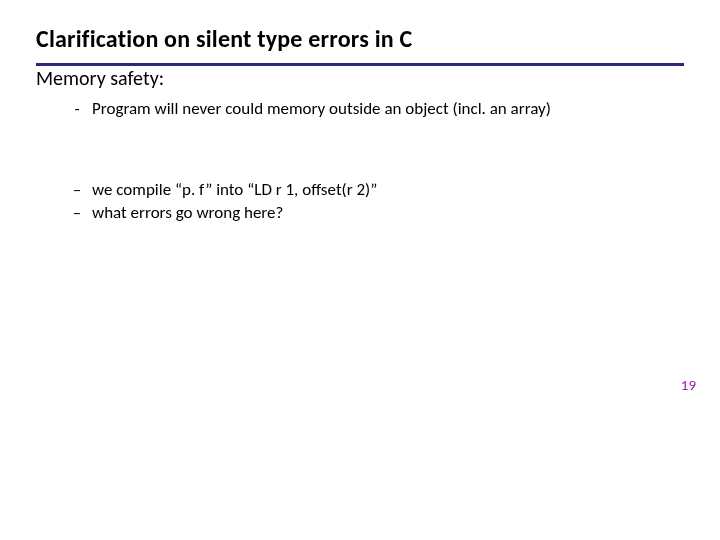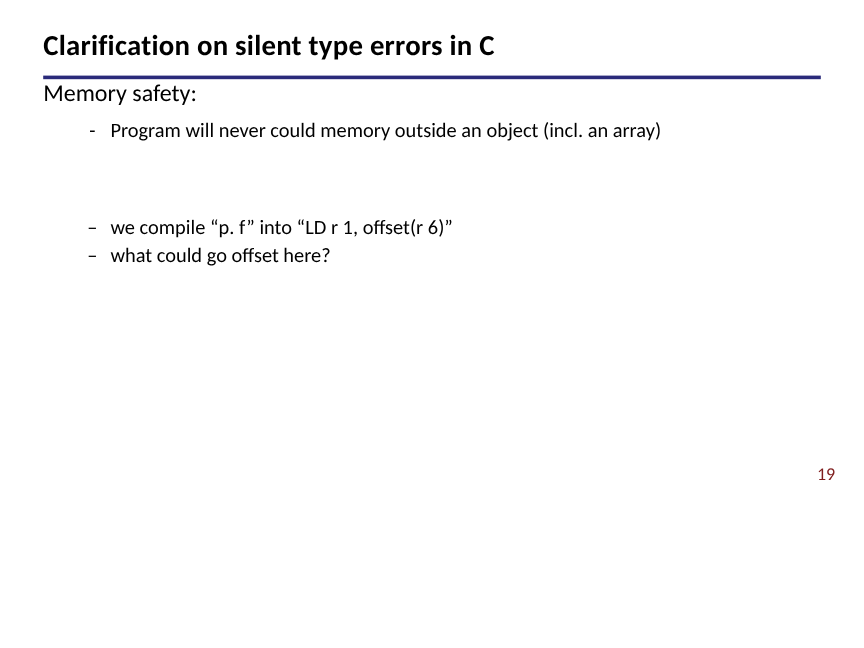--- a/index.html
+++ b/index.html
@@ -8,21 +8,21 @@
   .title-block { }
   .title { font-size: 24px; font-weight: 700; letter-spacing: 0.2px; }
   .rule { margin-top: 10px; height: 3px; background: #2a2a7a; width: 100%; }
   .section { }
   .section-heading { font-size: 20px; font-weight: 400; }
   .bullets { margin-top: 8px; padding-left: 36px; }
   .bullet-row { display: flex; align-items: flex-start; gap: 10px; font-size: 17px; line-height: 1.35; }
   .bullet-marker { width: 10px; text-align: center; flex: 0 0 auto; }
   .bullet-text { flex: 1 1 auto; }
   .gap-lg { height: 50px; }
-  .page-number { position: absolute; right: 24px; bottom: 3px; font-size: 15px; color: #7f1d1d; }
+  .page-number { position: absolute; right: 24px; bottom: 14px; font-size: 15px; color: #a21caf; }
 </style>
 </head>
 <body>
 
 <div class="slide">
 
   <div class="title-block">
     <div class="title">Clarification on silent type errors in C</div>
     <div class="rule"></div>
   </div>
@@ -36,24 +36,24 @@
       </div>
     </div>
   </div>
 
   <div class="gap-lg"></div>
 
   <div class="section">
     <div class="bullets">
       <div class="bullet-row">
         <span class="bullet-marker">–</span>
-        <span class="bullet-text">we compile “p. f” into “LD r 1, offset(r 6)”</span>
+        <span class="bullet-text">we compile “p. f” into “LD r 1, offset(r 2)”</span>
       </div>
       <div class="bullet-row">
         <span class="bullet-marker">–</span>
-        <span class="bullet-text">what could go offset here?</span>
+        <span class="bullet-text">what errors go wrong here?</span>
       </div>
     </div>
   </div>
 
   <div class="page-number">19</div>
 
 </div>
 
 </body></html>

